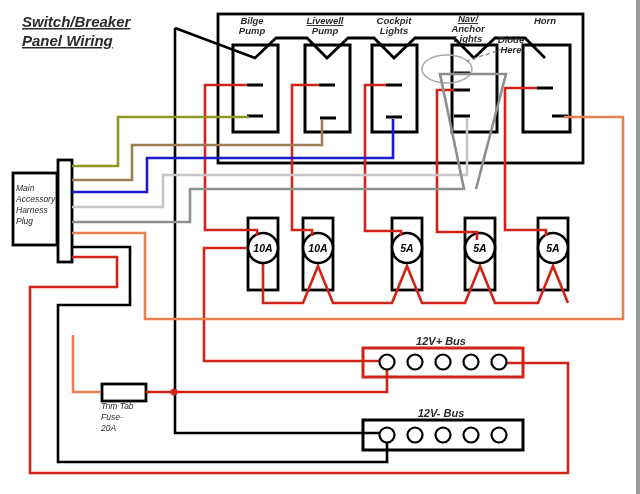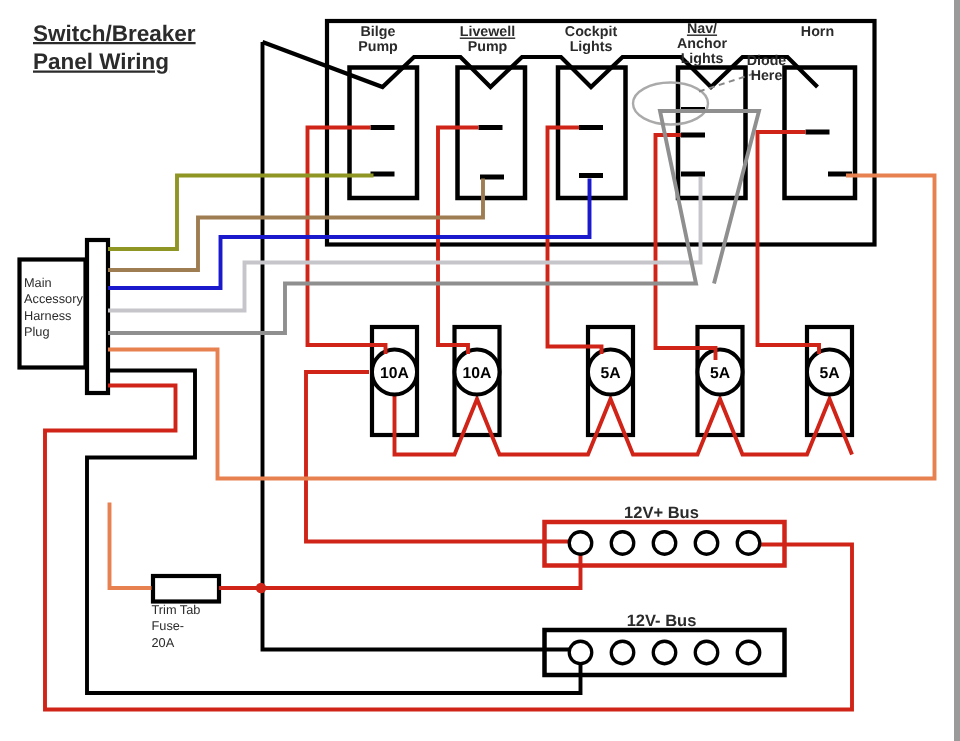--- a/index.html
+++ b/index.html
@@ -1,17 +1,17 @@
 <!DOCTYPE html>
 <html><head>
 <meta charset="utf-8">
 <style>
   html,body{margin:0;padding:0;background:#ffffff;}
   .canvas{position:relative;width:640px;height:494px;background:#ffffff;overflow:hidden;
-          font-family:"Liberation Sans", sans-serif;}
+          font-family:"Liberation Sans", sans-serif;font-style:italic;}
   svg{display:block;}
   text{font-family:"Liberation Sans", sans-serif;}
   .lbl{font-size:9.5px;font-weight:bold;}
   .lbl-u{text-decoration:underline;}
   .fuse-lbl{font-size:10.5px;font-weight:bold;}
   .bus-lbl{font-size:11px;font-weight:bold;}
   .small-lbl{font-size:8.5px;}
   .title-lbl{font-size:15px;font-weight:bold;text-decoration:underline;}
 </style>
 </head>

